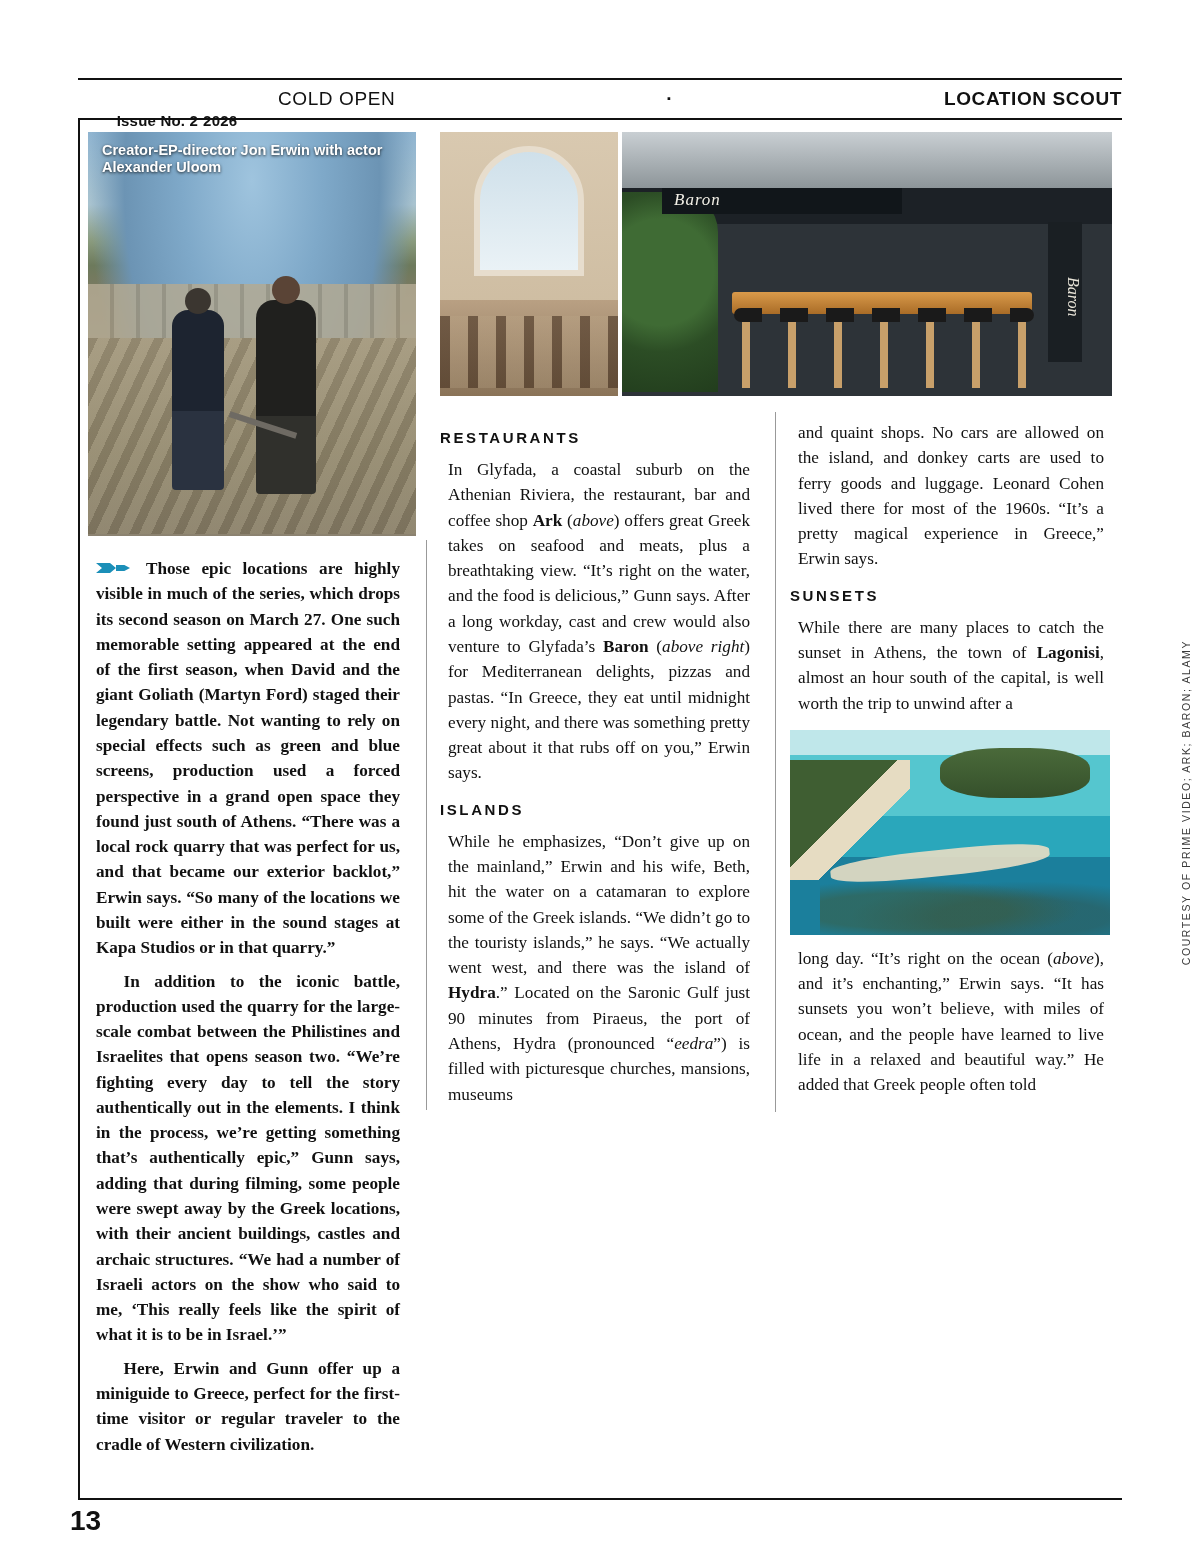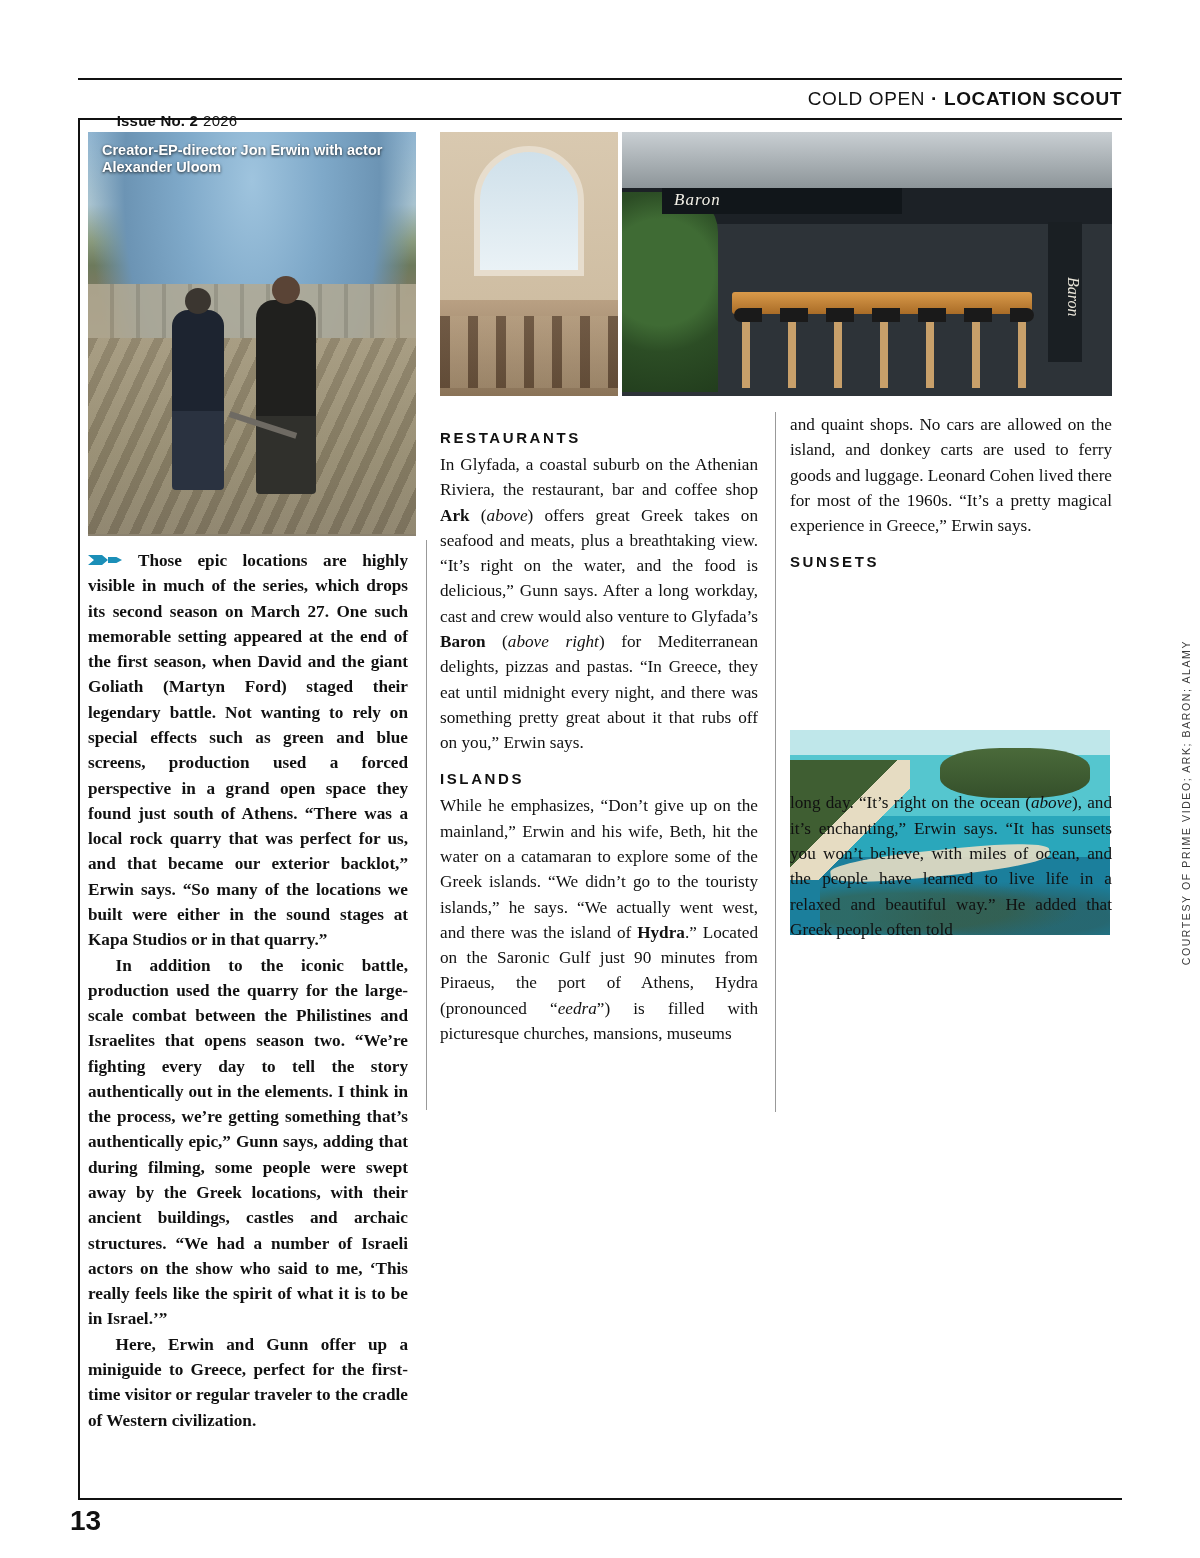--- a/index.html
+++ b/index.html
@@ -24,23 +24,23 @@
     border-top:2px solid #111; border-bottom:2px solid #111;
     display:flex; align-items:stretch;
   }
   .issue-box {
     width:200px; border-right:2px solid #111;
     display:flex; align-items:center; justify-content:center;
     font-family:"Liberation Sans", sans-serif;
     font-size:15px; letter-spacing:.2px;margin-top:40px;
   }
   .issue-box b { font-weight:700; }
-  .issue-box span { font-weight:400; margin-left:5px;}
+  .issue-box span { font-weight:700; margin-left:5px;}
   .section-title {
-    flex:1; display:flex; align-items:center; justify-content:flex-end;
+    flex:1; display:flex; align-items:center; justify-content:space-between;
     font-family:"Liberation Sans", sans-serif;
     font-size:19px; letter-spacing:.6px;
   }
   .section-title .light { font-weight:400; }
   .section-title .dot { margin:0 6px; font-weight:700; }
   .section-title .bold { font-weight:700; }
 
   
   .vrule-left {
     position:absolute; left:78px; top:120px; width:2px; height:1380px;
@@ -252,21 +252,21 @@
     position:absolute; left:160px; bottom:6px; width:44px; height:30px;
     background:#0b0b0b; border-radius:14px 10px 8px 8px;
   }
   #photo-hydra .dog:before {
     content:""; position:absolute; left:-10px; top:-6px; width:18px; height:16px;
     border-radius:50%; background:#0b0b0b;
   }
 
   
   .col { position:absolute; font-size:17.2px; line-height:1.47; text-align:justify; }
-  .col p { margin:0; text-indent:1.6em; }
+  .col p { margin:8px; text-indent:1.6em; }
   .col p.noindent { text-indent:0; }
   .subhead {
     font-family:"Liberation Sans", sans-serif;
     font-weight:700; font-size:15px; letter-spacing:2.6px;
     margin:13px 0 3px 0; text-indent:0; text-align:left;
   }
   .subhead.first { margin-top:15px; }
 
   #col-left  { left:88px;  top:548px; width:320px;font-weight:bold; }
   #col-mid   { left:440px; top:412px; width:318px; }
@@ -360,19 +360,20 @@
   <div class="col" id="col-mid">
     <div class="subhead first">RESTAURANTS</div>
     <p class="noindent"><span>In Glyfada, a coastal suburb on the Athenian Riviera, the restaurant, bar and coffee shop </span><b>Ark</b><span> (</span><i>above</i><span>) offers great Greek takes on seafood and meats, plus a breathtaking view. “It’s right on the water, and the food is delicious,” Gunn says. After a long workday, cast and crew would also venture to Glyfada’s </span><b>Baron</b><span> (</span><i>above right</i><span>) for Mediterranean delights, pizzas and pastas. “In Greece, they eat until midnight every night, and there was something pretty great about it that rubs off on you,” Erwin says.</span></p>
     <div class="subhead">ISLANDS</div>
     <p class="noindent"><span>While he emphasizes, “Don’t give up on the mainland,” Erwin and his wife, Beth, hit the water on a catamaran to explore some of the Greek islands. “We didn’t go to the touristy islands,” he says. “We actually went west, and there was the island of </span><b>Hydra</b><span>.” Located on the Saronic Gulf just 90 minutes from Piraeus, the port of Athens, Hydra (pronounced “</span><i>eedra</i><span>”) is filled with picturesque churches, mansions, museums</span></p>
   </div>
 
   <div class="col" id="col-right">
     <p class="noindent">and quaint shops. No cars are allowed on the island, and donkey carts are used to ferry goods and luggage. Leonard Cohen lived there for most of the 1960s. “It’s a pretty magical experience in Greece,” Erwin says.</p>
     <div class="subhead">SUNSETS</div>
+    <p class="noindent"><span>While there are many places to catch the sunset in Athens, the town of </span><b>Lagonisi</b><span>, almost an hour south of the capital, is well worth the trip to unwind after a</span></p>
     <div style="height:214px"></div>
     <p class="noindent"><span>long day. “It’s right on the ocean (</span><i>above</i><span>), and it’s enchanting,” Erwin says. “It has sunsets you won’t believe, with miles of ocean, and the people have learned to live life in a relaxed and beautiful way.” He added that Greek people often told</span></p>
   </div>
 
   <div class="credit">COURTESY OF PRIME VIDEO; ARK; BARON; ALAMY</div>
 
 </div>
 
 </body></html>

